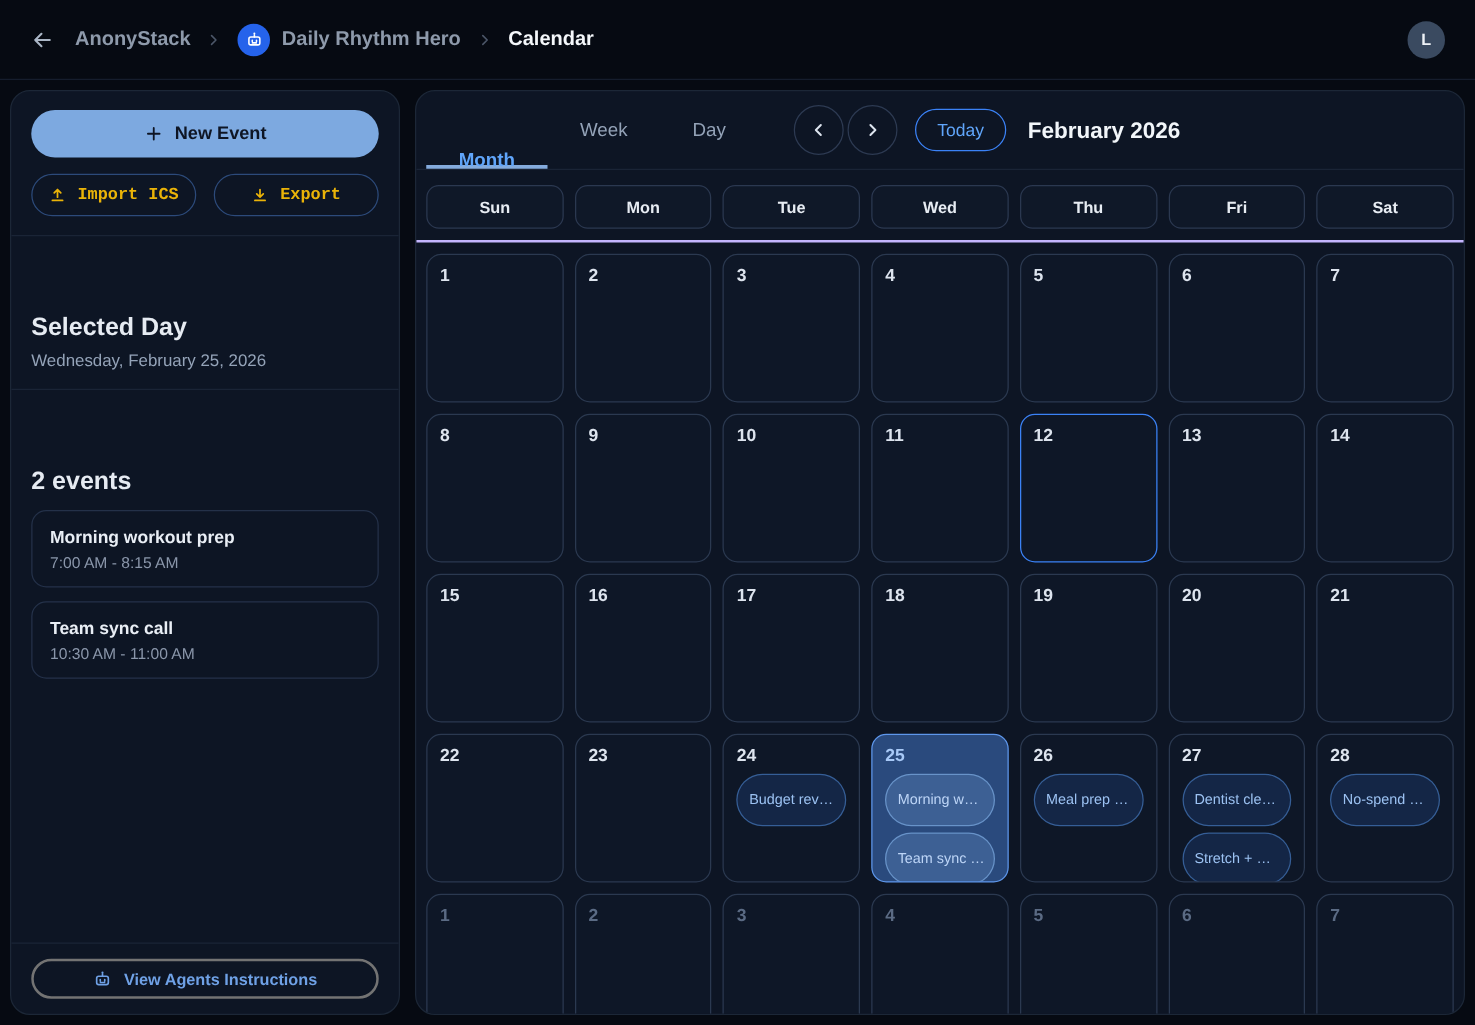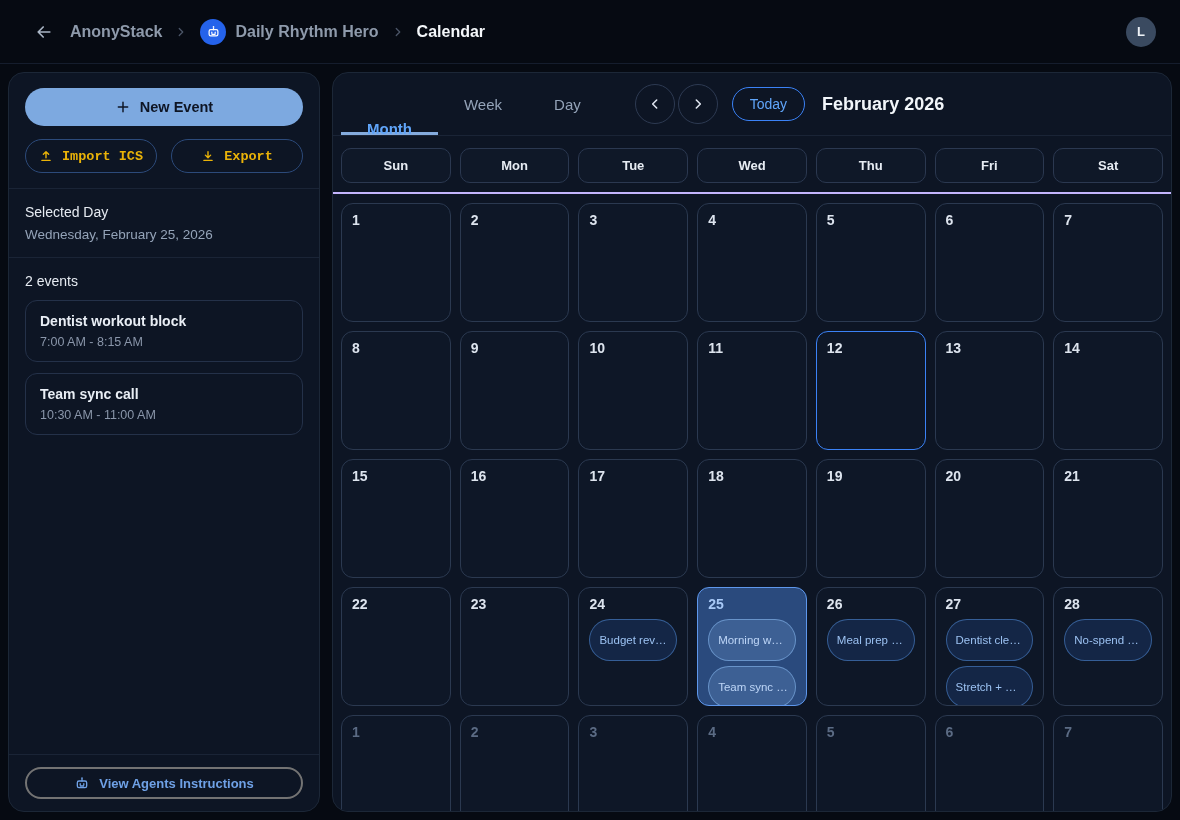--- a/index.html
+++ b/index.html
@@ -8,21 +8,21 @@
     background:#060a12;
     font-family:"Liberation Sans", sans-serif;
     color:#e2e8f0;
     -webkit-font-smoothing:antialiased;
   }
   svg { display:block; }
 
   
   .topbar {
     height:64px; display:flex; align-items:center;
-    padding:0 24px 0 28px; border-bottom:1px solid #151d2d;
+    padding:0 24px 0 18px; border-bottom:1px solid #151d2d;
   }
   .back-btn {
     width:32px; height:32px; display:flex; align-items:center; justify-content:center;
     color:#aab6c6; cursor:pointer; background:none; border:none;
   }
   .crumbs { display:flex; align-items:center; gap:12px; margin-left:10px; }
   .crumb { font-size:16px; font-weight:700; color:#8e9aab; display:flex; align-items:center; gap:9px; cursor:pointer; }
   .crumb.current { color:#f4f7fa; cursor:default; }
   .crumb-sep { color:#4b5668; display:flex; }
   .bot-badge {
@@ -53,21 +53,21 @@
     display:flex; align-items:center; justify-content:center; gap:9px;
   }
   .btn-row { display:flex; gap:14px; margin-top:13px; }
   .btn-outline {
     flex:1; height:34px; border-radius:17px; cursor:pointer;
     background:transparent; border:1px solid #2c4a7a; color:#eab308;
     font-family:Liberation Mono, monospace; font-size:13.5px; font-weight:600;
     display:flex; align-items:center; justify-content:center; gap:9px;
   }
   .side-div { border-top:1px solid #1a2436; }
-  .sec-label { font-size:14px; font-weight:400; color:#e6ebf2; }
+  .sec-label { font-size:20px; font-weight:700; color:#e6ebf2;margin-top:47px; }
   .sec-value { margin-top:7px; font-size:13.5px; color:#94a3b8; }
   .events-sec { flex:1; overflow:hidden; }
   .event-card {
     border:1px solid #243149; border-radius:12px; padding:12px 14px;
     margin-top:11px; cursor:pointer;
   }
   .event-title { font-size:14px; font-weight:700; color:#e9eef5; }
   .event-time { font-size:12.5px; color:#8a96aa; margin-top:6px; }
   .side-footer { padding:12px 16px; border-top:1px solid #1a2436; }
   .btn-agents {
@@ -210,21 +210,21 @@
 
     <div class="side-sec side-div">
       <div class="sec-label">Selected Day</div>
       <div class="sec-value">Wednesday, February 25, 2026</div>
     </div>
 
     <div class="side-sec side-div events-sec">
       <div class="sec-label">2 events</div>
       <div>
           <div class="event-card">
-            <div class="event-title">Dentist workout block</div>
+            <div class="event-title">Morning workout prep</div>
             <div class="event-time">7:00 AM - 8:15 AM</div>
           </div>
           <div class="event-card">
             <div class="event-title">Team sync call</div>
             <div class="event-time">10:30 AM - 11:00 AM</div>
           </div>
         </div>
     </div>
 
     <div class="side-footer">

